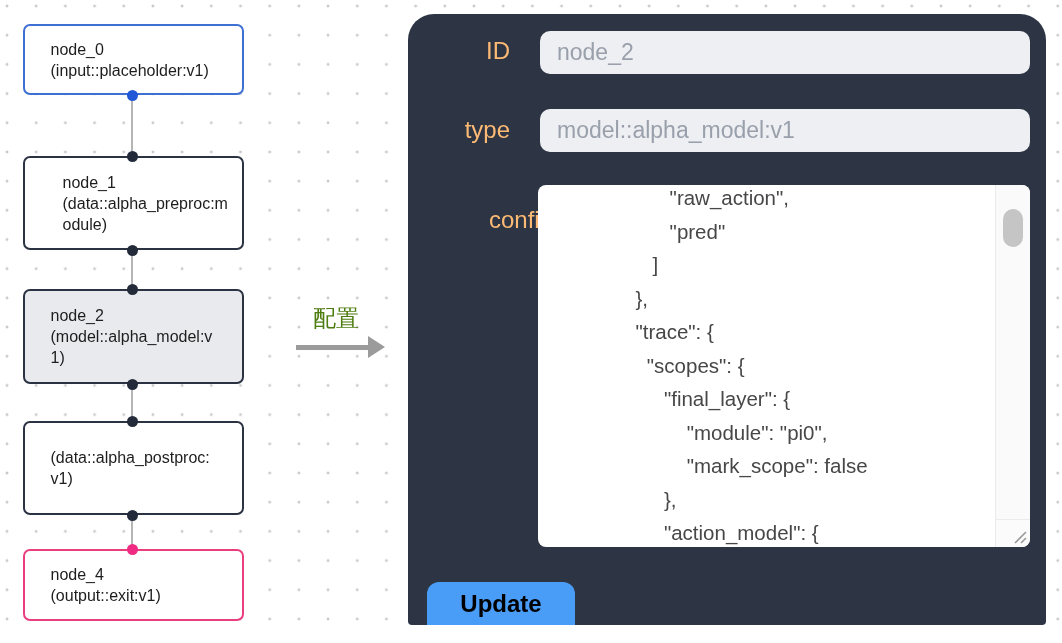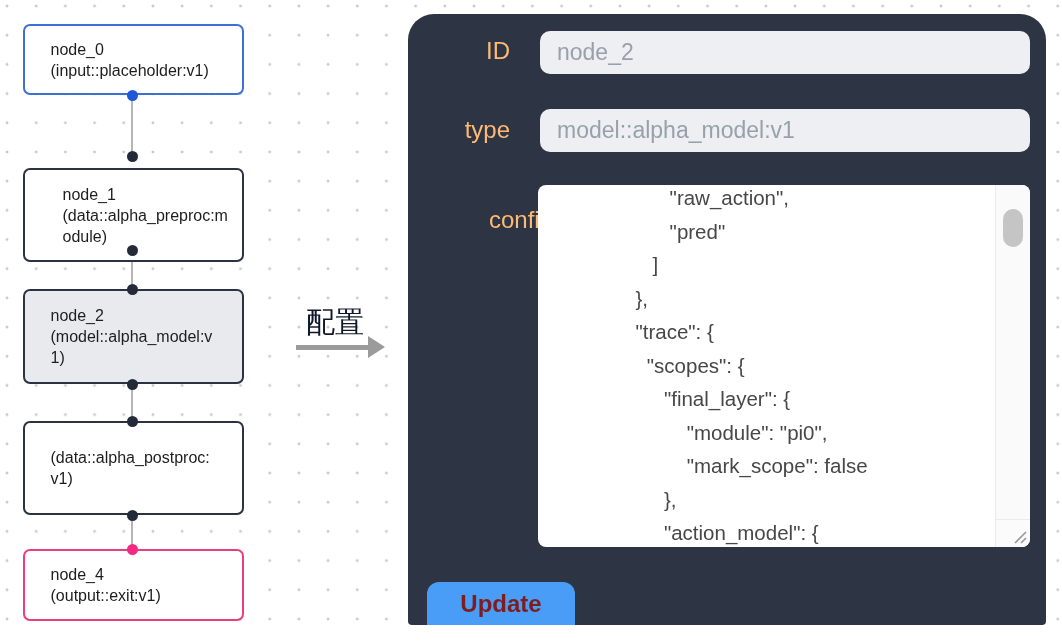--- a/index.html
+++ b/index.html
@@ -16,42 +16,42 @@
   
   .flow-node {
     position:absolute; left:23px; width:221px;
     background:#ffffff; border:2px solid #2b3342; border-radius:7px;
     display:flex; align-items:center; justify-content:center;
     z-index:2;
   }
   .node-text { width:166px; text-align:left; font-size:16px; line-height:21px;
     color:#1d1d1d; word-break:break-all; }
   .node-0 { top:24px;  height:71px; border-color:#3e6fd2; }
-  .node-1 { top:168px; height:94px;padding-left:24px; }
+  .node-1 { top:156px; height:94px;padding-left:24px; }
   .node-2 { top:289px; height:95px; background:#e9eaee; border-width:2.5px; }
   .node-3 { top:421px; height:94px; }
   .node-4 { top:549px; height:72px; border-color:#ea3e7f; }
 
   .edge { position:absolute; left:131.4px; width:1.5px; background:#b5b5b5; z-index:1; }
   .edge-0-1 { top:95px;  height:61px; }
   .edge-1-2 { top:250px; height:39px; }
   .edge-2-3 { top:384px; height:37px; }
   .edge-3-4 { top:515px; height:34px; }
 
   .port { position:absolute; left:127px; width:11px; height:11px; border-radius:50%;
     background:#232b3a; z-index:3; }
   .port-blue { background:#2158d8; }
   .port-pink { background:#f02b83; }
   .p-0o { top:89.5px; }  .p-1i { top:150.5px; } .p-1o { top:244.5px; }
   .p-2i { top:283.5px; } .p-2o { top:378.5px; } .p-3i { top:415.5px; }
   .p-3o { top:509.5px; } .p-4i { top:543.5px; }
 
   
-  .annotation-label { position:absolute; left:306px; top:303px; font-size:29px;
-    color:#0f172a; white-space:nowrap; }
+  .annotation-label { position:absolute; left:313px; top:303px; font-size:23px;
+    color:#4d7c0f; white-space:nowrap; }
   .annotation-arrow { position:absolute; left:296px; top:336px; width:89px; height:22px; }
   .arrow-line { position:absolute; left:0; top:8.5px; width:72px; height:5px; background:#9b9b9b; }
   .arrow-head { position:absolute; right:0; top:0; width:0; height:0;
     border-top:11px solid transparent; border-bottom:11px solid transparent;
     border-left:17px solid #9b9b9b; }
 
   
   .panel { position:absolute; left:408px; top:14px; width:638px; height:611px;
     background:#2d3544; border-radius:26px 26px 4px 4px; z-index:4; }
 
@@ -74,21 +74,21 @@
     font-size:20.5px; line-height:33.5px; color:#474747; }
   .scroll-track { position:absolute; right:0; top:0; width:35px; height:334px;
     background:#fafafa; border-left:1px solid #ebebeb; }
   .scroll-thumb { position:absolute; right:7px; top:24px; width:20px; height:38px;
     background:#c5c5c5; border-radius:10px; }
   .scroll-corner { position:absolute; right:0; bottom:0; width:35px; height:28px;
     background:#fbfbfb; border-left:1px solid #ebebeb; border-top:1px solid #ebebeb; }
   .scroll-corner svg { position:absolute; right:3px; bottom:3px; }
 
   .update-btn { position:absolute; left:19px; top:568px; width:148px; height:43px;
-    background:#4a9df6; color:#7f1d1d; border:none; border-radius:12px 12px 0 0;
+    background:#4a9df6; color:#000000; border:none; border-radius:12px 12px 0 0;
     font-size:24px; font-weight:600; font-family:"Liberation Sans", sans-serif;
     cursor:pointer; }
 </style>
 </head>
 <body>
 
 <div style="position:absolute;inset:0;">
 
   <div class="edge edge-0-1"></div>
   <div class="edge edge-1-2"></div>

